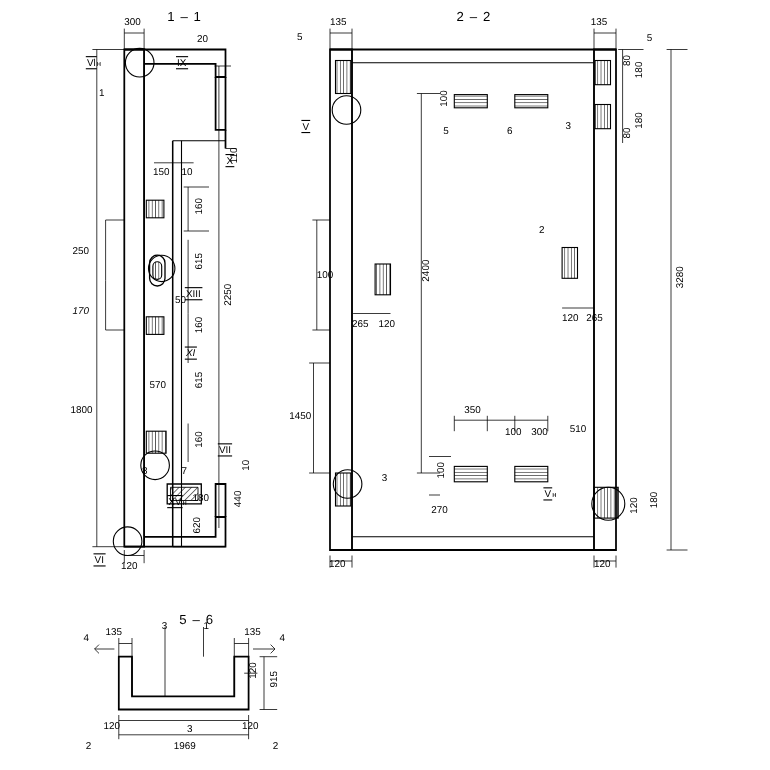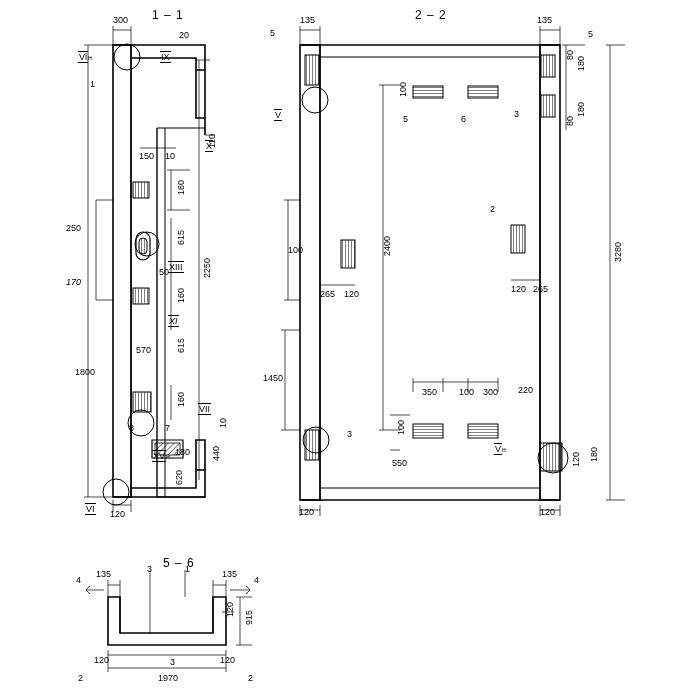--- a/index.html
+++ b/index.html
@@ -154,21 +154,21 @@
 <div class="lbl v" style="left:208px;top:134px;">110</div>
 <div class="lbl v" style="left:177px;top:180px;">160</div>
 <div class="lbl" style="left:66px;top:224px;">250</div>
 <div class="lbl v" style="left:177px;top:230px;">615</div>
 <div class="lbl v" style="left:203px;top:258px;">2250</div>
 <div class="lbl" style="left:66px;top:278px;font-style:italic;">170</div>
 <div class="lbl" style="left:159px;top:268px;text-align:center;">50</div>
 <div class="lbl v" style="left:177px;top:288px;">160</div>
 <div class="lbl" style="left:136px;top:346px;">570</div>
 <div class="lbl v" style="left:177px;top:338px;">615</div>
-<div class="lbl" style="left:64px;top:368px;margin-left:11px;">1800</div>
+<div class="lbl" style="left:64px;top:368px;">1800</div>
 <div class="lbl v" style="left:177px;top:392px;">160</div>
 <div class="lbl v" style="left:219px;top:418px;">10</div>
 <div class="lbl v" style="left:212px;top:446px;">440</div>
 <div class="lbl" style="left:175px;top:448px;">180</div>
 <div class="lbl v" style="left:175px;top:470px;">620</div>
 <div class="lbl" style="left:110px;top:510px;">120</div>
 
 <div class="mk" style="left:78px;top:52px;"><u>Vl</u><span style="font-size:7px;">н</span></div>
 <div class="mk" style="left:160px;top:52px;"><u>IX</u></div>
 <div class="mk" style="left:205px;top:141px;"><u>X</u></div>
@@ -192,26 +192,26 @@
 <div class="lbl v" style="left:566px;top:116px;">80</div>
 <div class="lbl v" style="left:399px;top:82px;">100</div>
 <div class="lbl" style="left:288px;top:246px;">100</div>
 <div class="lbl v" style="left:383px;top:236px;">2400</div>
 <div class="lbl v" style="left:614px;top:242px;">3280</div>
 <div class="lbl" style="left:320px;top:290px;">265</div>
 <div class="lbl" style="left:344px;top:290px;">120</div>
 <div class="lbl" style="left:511px;top:285px;">120</div>
 <div class="lbl" style="left:533px;top:285px;">265</div>
 <div class="lbl" style="left:263px;top:374px;">1450</div>
-<div class="lbl" style="left:422px;top:388px;text-align:right;">350</div>
+<div class="lbl" style="left:422px;top:368px;text-align:right;">350</div>
 <div class="lbl" style="left:459px;top:388px;">100</div>
 <div class="lbl" style="left:483px;top:388px;">300</div>
-<div class="lbl" style="left:518px;top:386px;">220</div>
+<div class="lbl" style="left:518px;top:386px;">510</div>
 <div class="lbl v" style="left:397px;top:420px;">100</div>
-<div class="lbl" style="left:392px;top:459px;">550</div>
+<div class="lbl" style="left:392px;top:459px;">270</div>
 <div class="lbl v" style="left:572px;top:452px;">120</div>
 <div class="lbl v" style="left:590px;top:447px;">180</div>
 <div class="lbl" style="left:299px;top:508px;">120</div>
 <div class="lbl" style="left:540px;top:508px;">120</div>
 
 <div class="mk" style="left:274px;top:110px;"><u>V</u></div>
 <div class="mk" style="left:494px;top:444px;"><u>V</u><span style="font-size:7px;">н</span></div>
 
 <div class="lbl" style="left:403px;top:115px;">5</div>
 <div class="lbl" style="left:461px;top:115px;">6</div>
@@ -223,17 +223,17 @@
 <div class="lbl" style="left:147px;top:565px;">3</div>
 <div class="lbl" style="left:185px;top:565px;">1</div>
 <div class="lbl" style="left:222px;top:570px;">135</div>
 <div class="lbl" style="left:76px;top:576px;">4</div>
 <div class="lbl" style="left:254px;top:576px;">4</div>
 <div class="lbl v" style="left:226px;top:602px;">120</div>
 <div class="lbl v" style="left:245px;top:610px;">915</div>
 <div class="lbl" style="left:94px;top:656px;">120</div>
 <div class="lbl" style="left:170px;top:658px;">3</div>
 <div class="lbl" style="left:220px;top:656px;">120</div>
-<div class="lbl" style="left:158px;top:674px;">1970</div>
+<div class="lbl" style="left:158px;top:674px;">1969</div>
 <div class="lbl" style="left:78px;top:674px;">2</div>
 <div class="lbl" style="left:248px;top:674px;">2</div>
 
 </div>
 
 </body></html>

